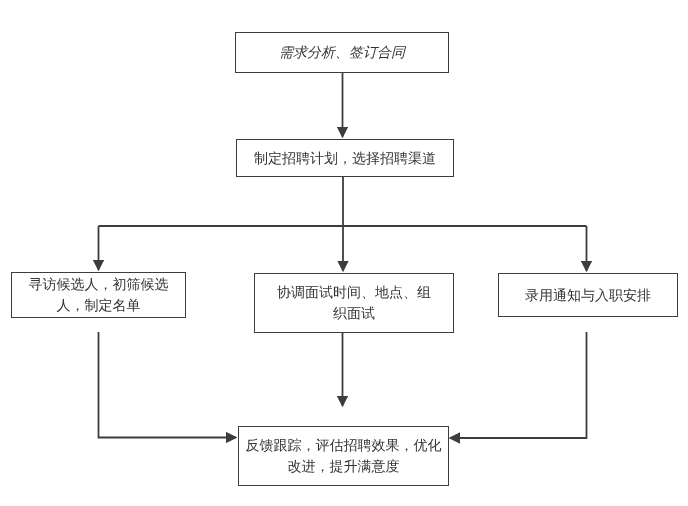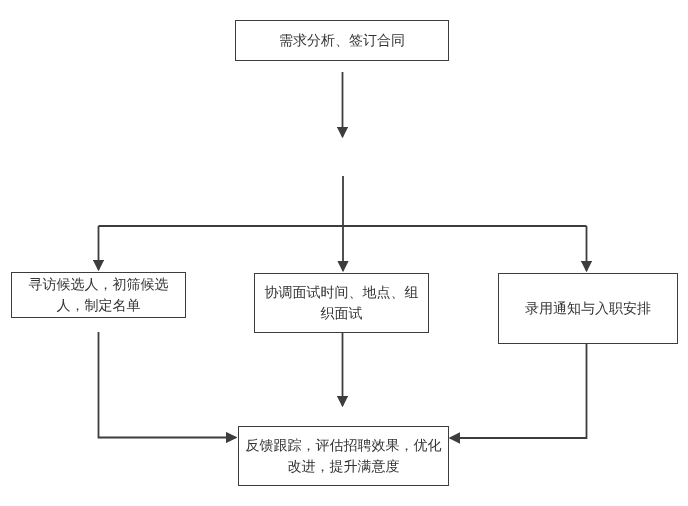--- a/index.html
+++ b/index.html
@@ -30,25 +30,25 @@
     background: #ffffff;
     display: flex;
     align-items: center;
     justify-content: center;
     text-align: center;
     color: #333333;
     font-size: 14px;
     line-height: 21px;
     white-space: pre-line;
   }
-  #node-requirements { left: 235px; top: 20px;  width: 214px; height: 41px; }
+  #node-requirements { left: 235px; top: 32px;  width: 214px; height: 41px; font-style: italic; }
   #node-plan         { left: 236px; top: 139px; width: 218px; height: 38px; }
   #node-sourcing     { left: 11px;  top: 272px; width: 175px; height: 46px; }
-  #node-interview    { left: 254px; top: 273px; width: 175px; height: 60px; }
-  #node-offer        { left: 498px; top: 273px; width: 180px; height: 71px; }
+  #node-interview    { left: 254px; top: 273px; width: 200px; height: 60px; }
+  #node-offer        { left: 498px; top: 273px; width: 180px; height: 44px; }
   #node-feedback     { left: 238px; top: 408px; width: 211px; height: 60px; margin-top: 18px; }
 </style>
 </head>
 <body>
 
 <div class="canvas">
 
   <svg class="connectors" width="688" height="506" viewBox="0 0 688 506" xmlns="http://www.w3.org/2000/svg">
     <defs>
       <marker id="arrow" viewBox="0 0 10 10" refX="8.5" refY="5" markerWidth="6.5" markerHeight="6.5" orient="auto-start-reverse">
@@ -65,20 +65,23 @@
       <path d="M98.5 332 L98.5 437.5 L235.5 437.5" marker-end="url(#arrow)"></path>
       <path d="M342.5 333 L342.5 405.5" marker-end="url(#arrow)"></path>
       <path d="M586.5 332 L586.5 438 L450.5 438" marker-end="url(#arrow)"></path>
     </g>
   </svg>
 
   <div class="node" id="node-requirements">
     <span>需求分析、签订合同</span>
   </div>
 
+  <div class="node" id="node-plan">
+    <span>制定招聘计划，选择招聘渠道</span>
+  </div>
 
   <div class="node" id="node-sourcing">
     <span>寻访候选人，初筛候选
 人，制定名单</span>
   </div>
 
   <div class="node" id="node-interview">
     <span>协调面试时间、地点、组
 织面试</span>
   </div>

